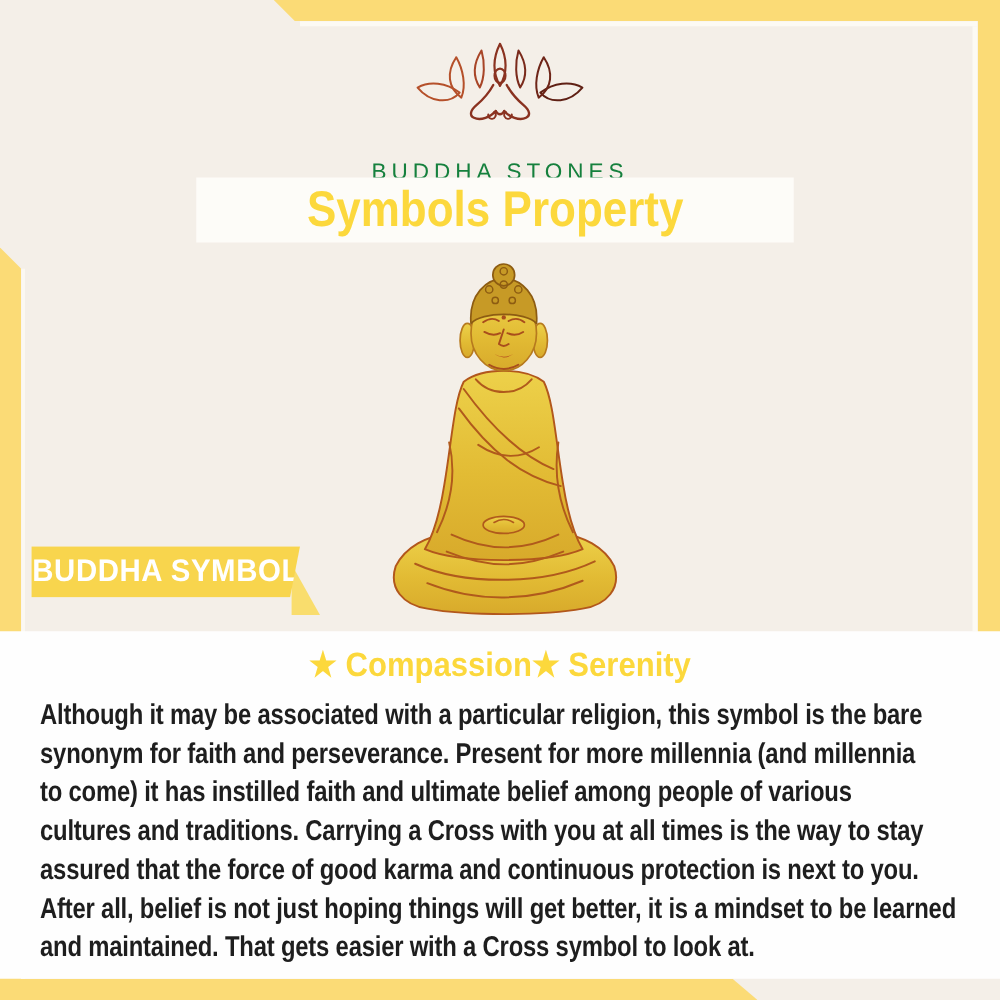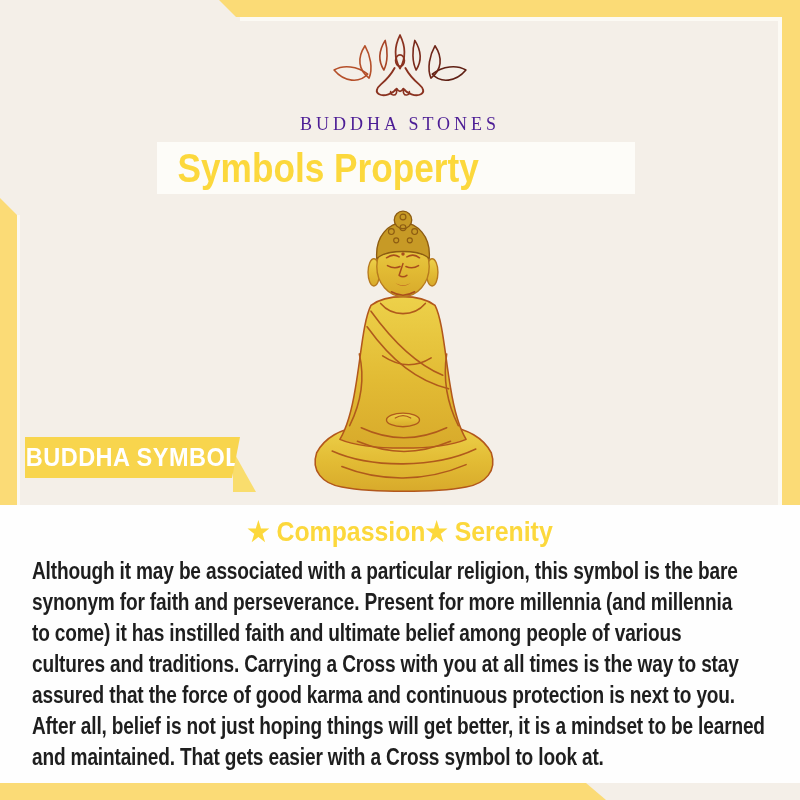--- a/index.html
+++ b/index.html
@@ -20,26 +20,26 @@
   .hairline-top{top:17px;left:240px;right:18px;height:4px;background:#fcfaf4;}
   .hairline-right{top:21px;right:18px;width:4px;height:484px;background:#fcfaf4;}
   .hairline-left{top:215px;left:17px;width:3px;height:568px;background:#fbf8f2;}
 
   
   .content-white{left:0;right:0;top:505px;height:278px;background:#fefefe;}
 
   
   .logo-wrap{top:28px;left:0;width:800px;display:flex;flex-direction:column;align-items:center;}
   .logo-svg{width:148px;height:80px;}
-  .brand-name{margin-top:6px;font-family:Liberation Serif, serif;font-size:18px;
-    letter-spacing:4px;color:#4c1d95;white-space:nowrap;}
+  .brand-name{margin-top:19px;font-family:Liberation Sans, sans-serif;font-size:18px;
+    letter-spacing:4px;color:#15803d;white-space:nowrap;}
 
   
   .title-banner{left:157px;top:142px;width:478px;height:52px;background:#fdfcf8;
-    display:flex;align-items:center;justify-content:flex-start;}
+    display:flex;align-items:center;justify-content:center;}
   .page-title{font-size:40px;font-weight:700;color:#fcd83c;white-space:nowrap;
     transform:scaleX(0.88);transform-origin:center;}
 
   
   .statue{left:303px;top:205px;width:200px;height:292px;}
 
   
   .ribbon-body{left:25px;top:437px;width:215px;height:41px;background:#f8d54d;
     clip-path:polygon(0 0,100% 0,calc(100% - 8px) 100%,0 100%);
     display:flex;align-items:center;justify-content:center;}

